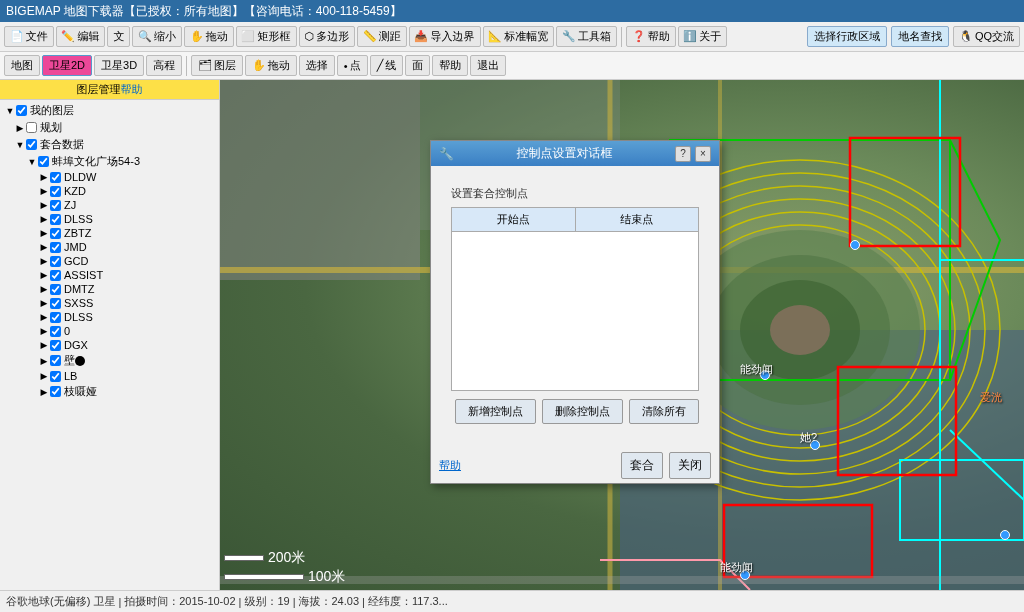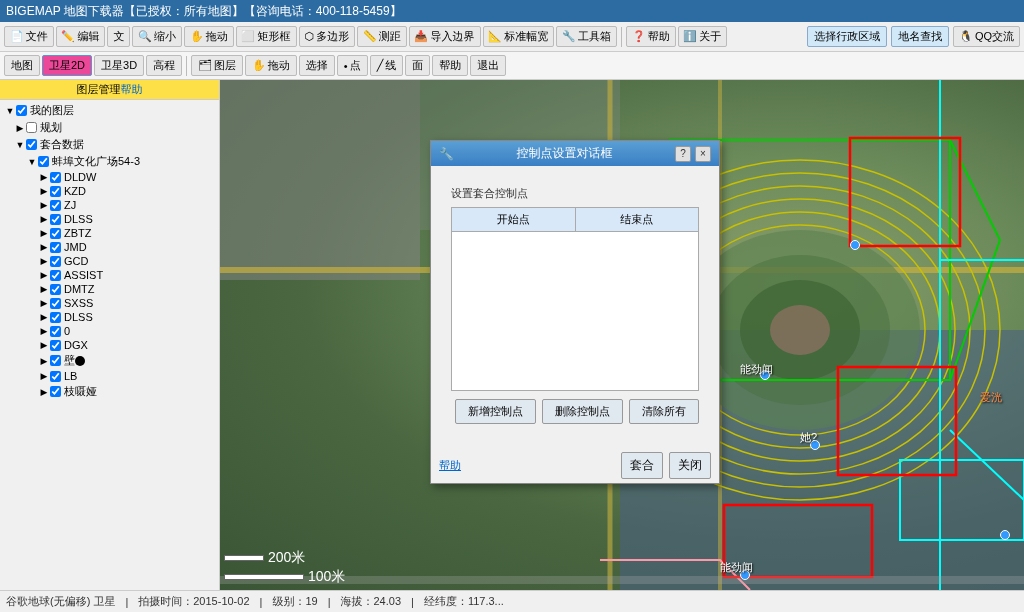--- a/index.html
+++ b/index.html
@@ -243,21 +243,21 @@
 
     
     #status-bar {
       height: 22px;
       background: #f0f0f0;
       border-top: 1px solid #ccc;
       display: flex;
       align-items: center;
       padding: 0 6px;
       font-size: 11px;
-      gap: 10px;
+      gap: 3px;
       color: #333;
     }
 
     
     #scale-bar {
       position: absolute;
       bottom: 4px;
       left: 4px;
       display: flex;
       flex-direction: column;

